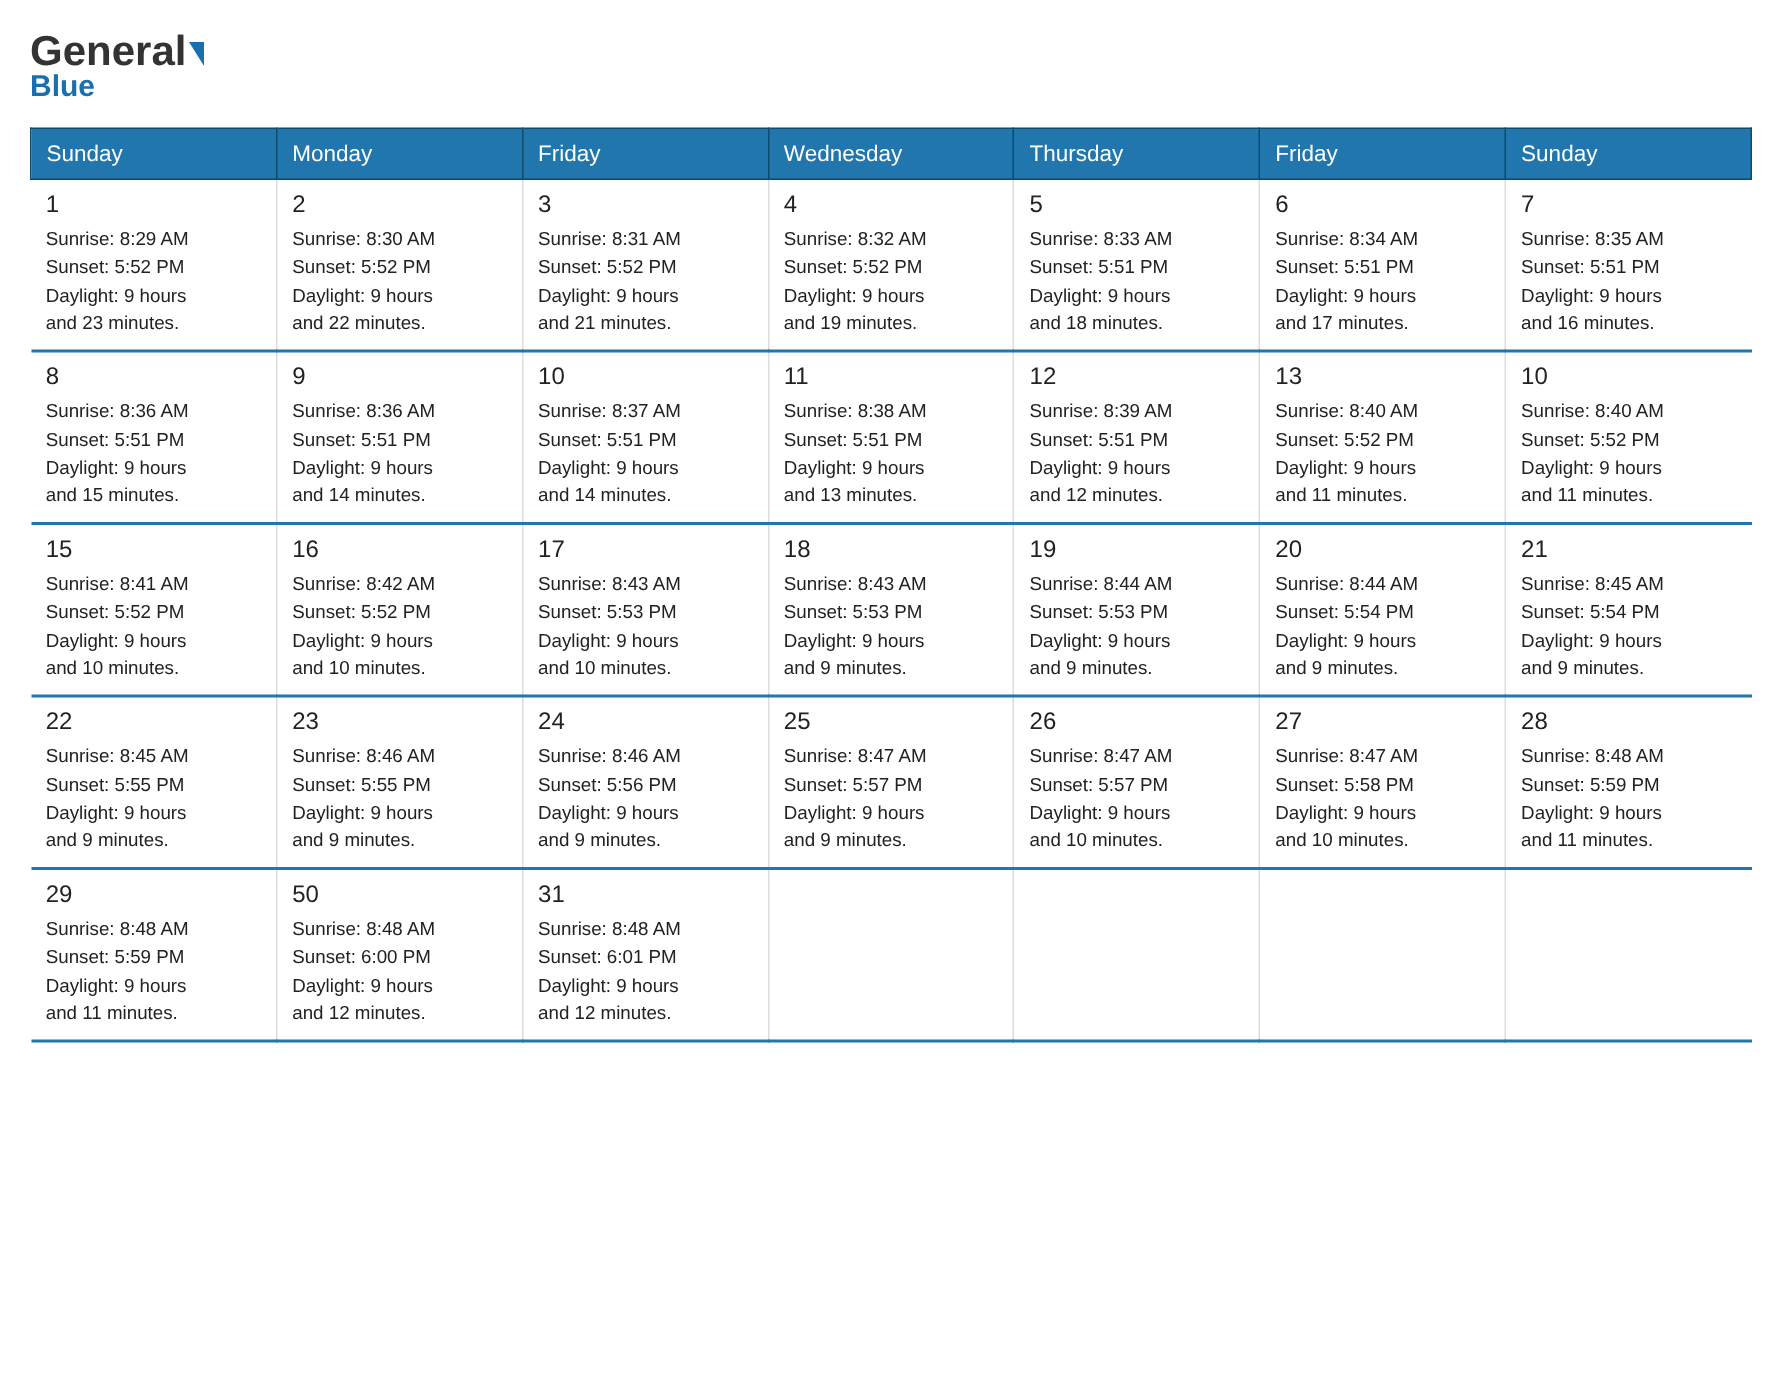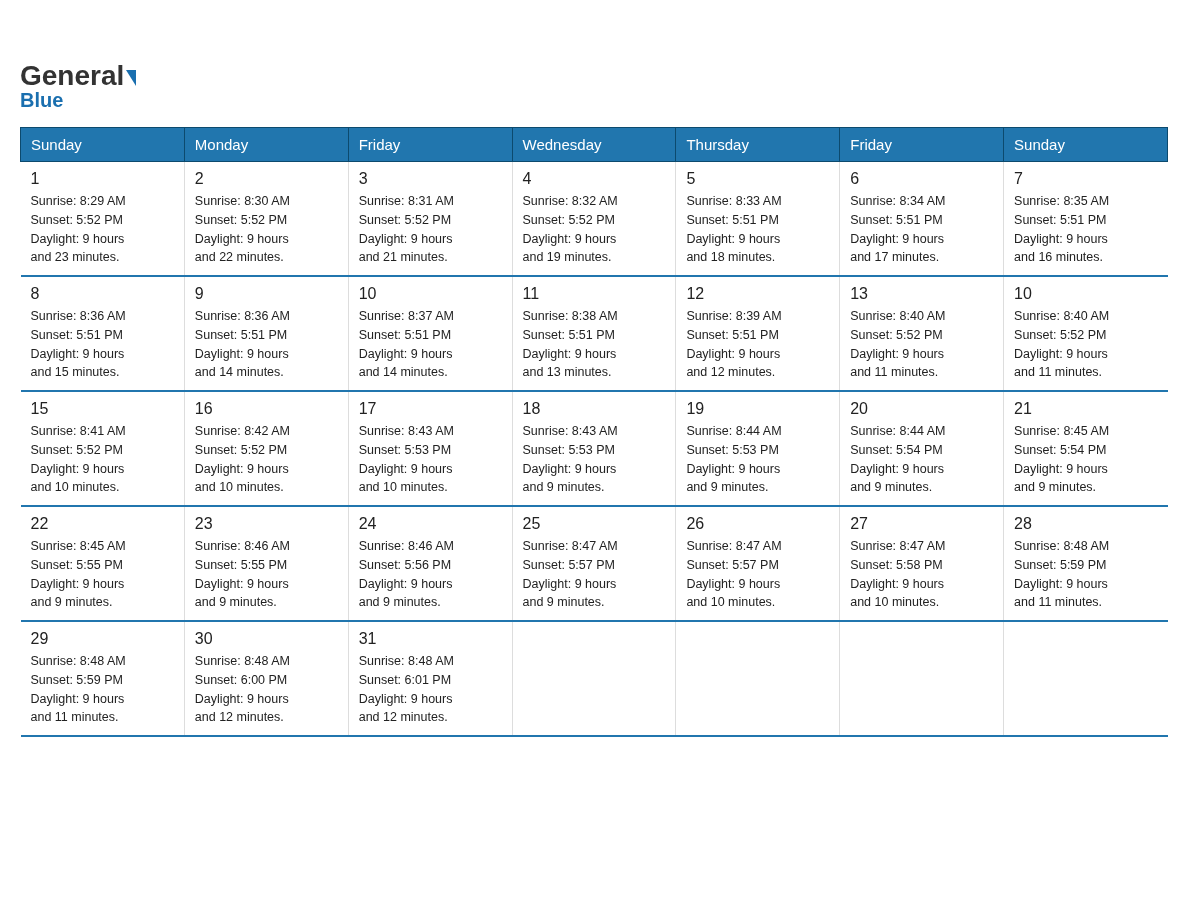--- a/index.html
+++ b/index.html
@@ -8,21 +8,20 @@
       background: #fff;
       padding: 20px;
       width: 1188px;
       min-height: 918px;
     }
     .header-area {
       display: flex;
       justify-content: space-between;
       align-items: center;
       margin-bottom: 16px;
-      margin-top: 42px;
     }
     .logo {
       display: flex;
       flex-direction: column;
       align-items: flex-start;
     }
     .logo-general {
       font-size: 28px;
       font-weight: bold;
       color: #333;
@@ -159,21 +158,21 @@
         <td><span class="day-num">22</span><span class="day-info">Sunrise: 8:45 AM<br>Sunset: 5:55 PM<br>Daylight: 9 hours<br>and 9 minutes.</span></td>
         <td><span class="day-num">23</span><span class="day-info">Sunrise: 8:46 AM<br>Sunset: 5:55 PM<br>Daylight: 9 hours<br>and 9 minutes.</span></td>
         <td><span class="day-num">24</span><span class="day-info">Sunrise: 8:46 AM<br>Sunset: 5:56 PM<br>Daylight: 9 hours<br>and 9 minutes.</span></td>
         <td><span class="day-num">25</span><span class="day-info">Sunrise: 8:47 AM<br>Sunset: 5:57 PM<br>Daylight: 9 hours<br>and 9 minutes.</span></td>
         <td><span class="day-num">26</span><span class="day-info">Sunrise: 8:47 AM<br>Sunset: 5:57 PM<br>Daylight: 9 hours<br>and 10 minutes.</span></td>
         <td><span class="day-num">27</span><span class="day-info">Sunrise: 8:47 AM<br>Sunset: 5:58 PM<br>Daylight: 9 hours<br>and 10 minutes.</span></td>
         <td><span class="day-num">28</span><span class="day-info">Sunrise: 8:48 AM<br>Sunset: 5:59 PM<br>Daylight: 9 hours<br>and 11 minutes.</span></td>
       </tr>
       <tr>
         <td><span class="day-num">29</span><span class="day-info">Sunrise: 8:48 AM<br>Sunset: 5:59 PM<br>Daylight: 9 hours<br>and 11 minutes.</span></td>
-        <td><span class="day-num">30</span><span class="day-info">Sunrise: 8:48 AM<br>Sunset: 6:00 PM<br>Daylight: 9 hours<br>and 12 minutes.</span></td>
+        <td><span class="day-num">50</span><span class="day-info">Sunrise: 8:48 AM<br>Sunset: 6:00 PM<br>Daylight: 9 hours<br>and 12 minutes.</span></td>
         <td><span class="day-num">31</span><span class="day-info">Sunrise: 8:48 AM<br>Sunset: 6:01 PM<br>Daylight: 9 hours<br>and 12 minutes.</span></td>
         <td class="empty-cell"></td>
         <td class="empty-cell"></td>
         <td class="empty-cell"></td>
         <td class="empty-cell"></td>
       </tr>
     </tbody>
 </table>
 
 </body></html>

